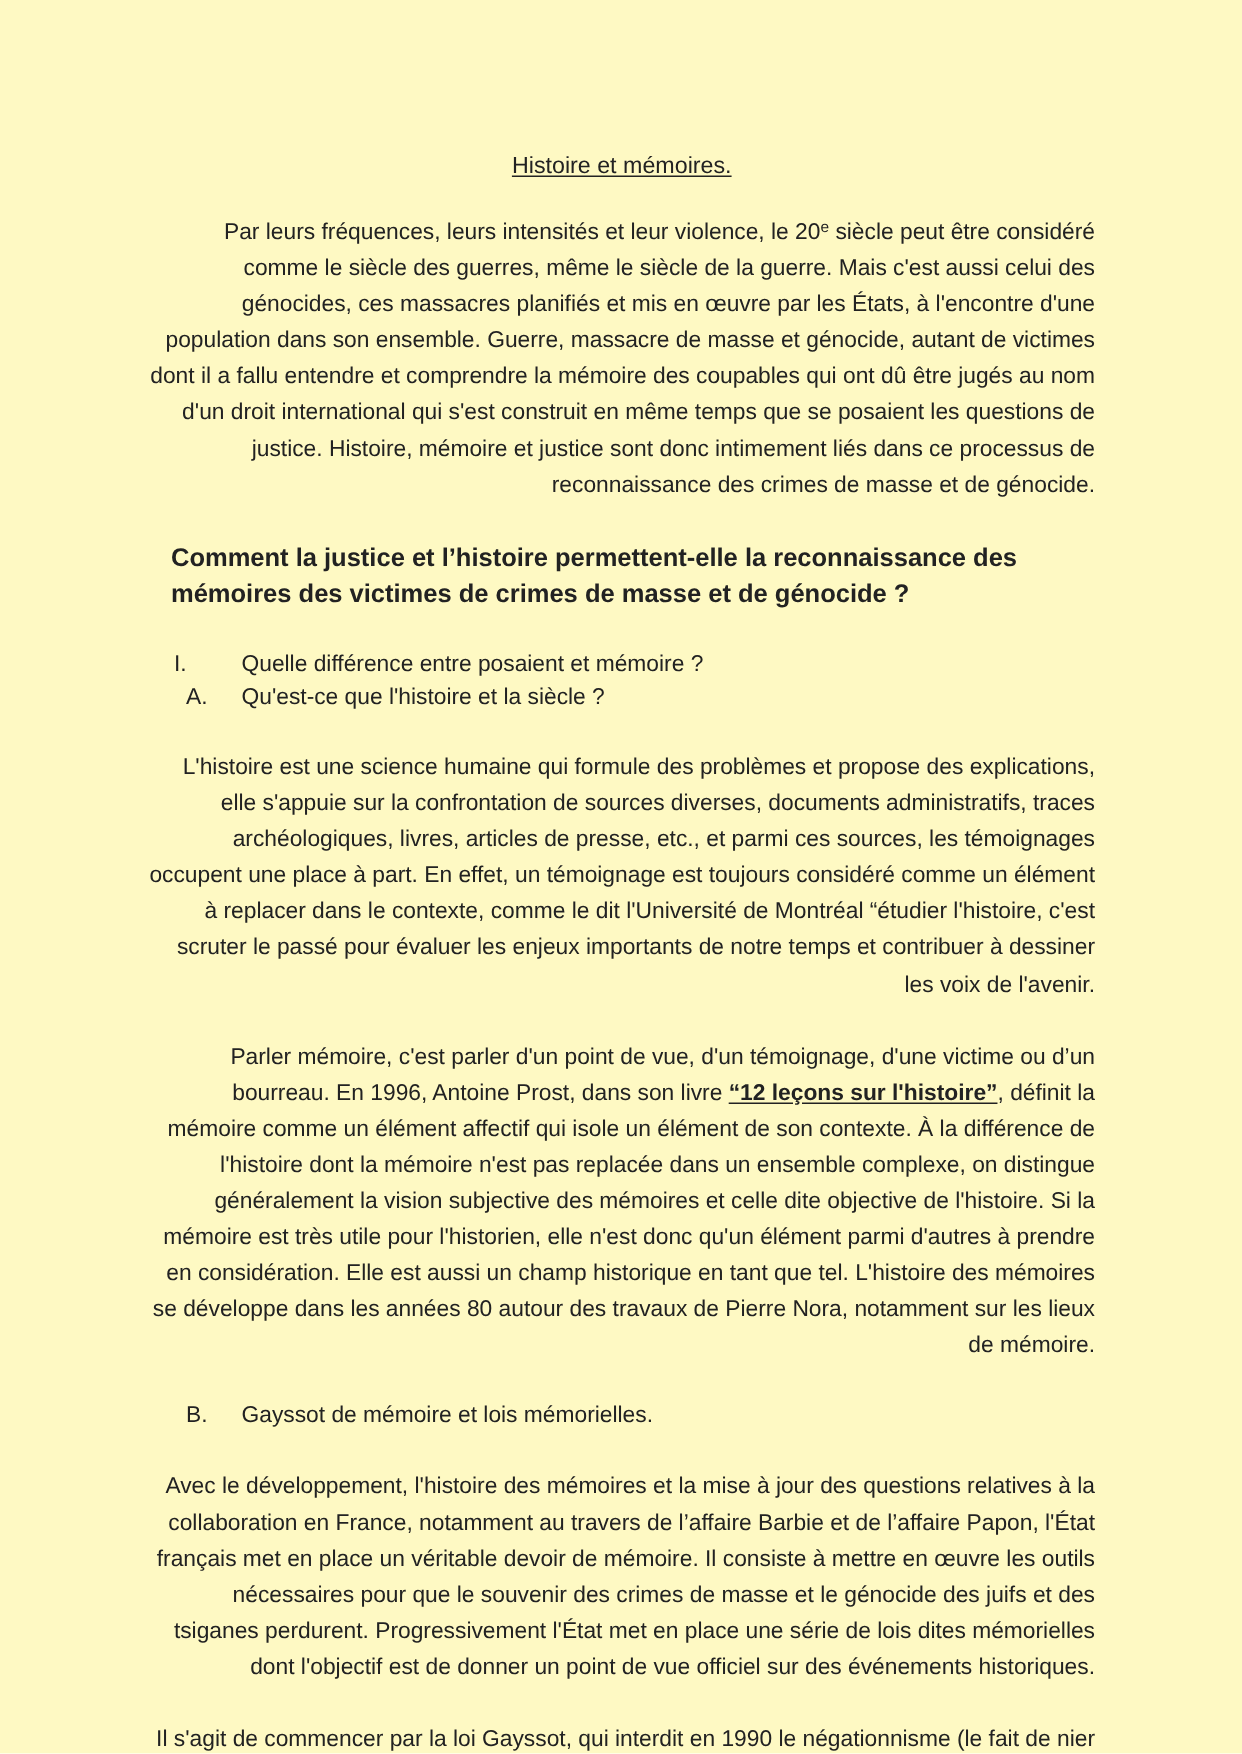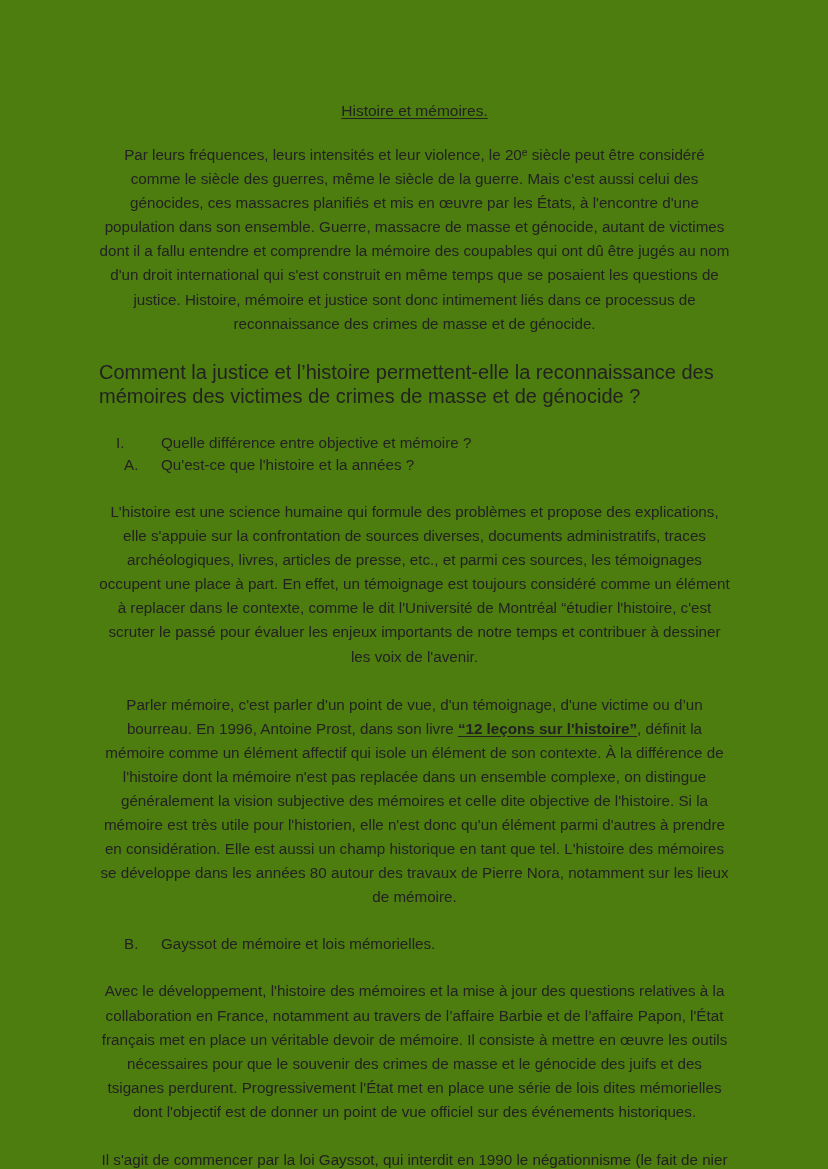--- a/index.html
+++ b/index.html
@@ -13,47 +13,47 @@
     height: 1169px;
     overflow: hidden;
     font-family: "Liberation Sans", "DejaVu Sans", sans-serif;
     color: #222222;
     -webkit-font-smoothing: antialiased;
   }
   .page {
     position: relative;
     width: 828px;
     height: 1169px;
-    background: #4d7c0f;
+    background: #fef9c3;
     box-sizing: border-box;
     padding: 99px 98px 0 99px;
   }
   .doc-title {
     text-align: center;
     font-size: 15.5px;
     line-height: 24px;
     margin: 0 0 20px 0;
     padding-top: 0;
     font-weight: 400;
     text-decoration: underline;
     text-underline-offset: 2px;
   }
   p.body-par {
     font-size: 15.2px;
     line-height: 24.1px;
     margin: 0 0 24px 0;
-    text-align: center;
+    text-align: right;
     word-spacing: 0px;
   }
   p.body-par:last-child { margin-bottom: 0; }
   .q-heading {
-    font-size: 20px;
+    font-size: 17px;
     line-height: 24.1px;
-    font-weight: normal;
-    margin: 0 0 24px 0;
+    font-weight: bold;
+    margin: 0 0 24px 15px;
   }
   .outline {
     margin: 0 0 24px 0;
     padding: 0;
   }
   .outline-row {
     display: flex;
     font-size: 15.2px;
     line-height: 22px;
   }
@@ -94,25 +94,25 @@
 
   <h1 class="doc-title">Histoire et mémoires.</h1>
 
   <p class="body-par"><span>Par leurs fréquences, leurs intensités et leur violence, le 20</span><sup class="ord">e</sup><span> siècle peut être considéré comme le siècle des guerres, même le siècle de la guerre. Mais c'est aussi celui des génocides, ces massacres planifiés et mis en œuvre par les États, à l'encontre d'une population dans son ensemble. Guerre, massacre de masse et génocide, autant de victimes dont il a fallu entendre et comprendre la mémoire des coupables qui ont dû être jugés au nom d'un droit international qui s'est construit en même temps que se posaient les questions de justice. Histoire, mémoire et justice sont donc intimement liés dans ce processus de reconnaissance des crimes de masse et de génocide.</span></p>
 
   <p class="q-heading">Comment la justice et l’histoire permettent-elle la reconnaissance des mémoires des victimes de crimes de masse et de génocide ?</p>
 
   <div class="outline">
     <div class="outline-row level-1">
       <span class="outline-marker">I.</span>
-      <span class="outline-text">Quelle différence entre objective et mémoire ?</span>
+      <span class="outline-text">Quelle différence entre posaient et mémoire ?</span>
     </div>
     <div class="outline-row level-2">
       <span class="outline-marker">A.</span>
-      <span class="outline-text">Qu'est-ce que l'histoire et la années ?</span>
+      <span class="outline-text">Qu'est-ce que l'histoire et la siècle ?</span>
     </div>
   </div>
 
   <p class="body-par">L'histoire est une science humaine qui formule des problèmes et propose des explications, elle s'appuie sur la confrontation de sources diverses, documents administratifs, traces archéologiques, livres, articles de presse, etc., et parmi ces sources, les témoignages occupent une place à part. En effet, un témoignage est toujours considéré comme un élément à replacer dans le contexte, comme le dit l'Université de Montréal “étudier l'histoire, c'est scruter le passé pour évaluer les enjeux importants de notre temps et contribuer à dessiner les voix de l'avenir.</p>
 
   <p class="body-par"><span>Parler mémoire, c'est parler d'un point de vue, d'un témoignage, d'une victime ou d’un bourreau. En 1996, Antoine Prost, dans son livre </span><u class="inline-u">“12 leçons sur l'histoire”</u><span>, définit la mémoire comme un élément affectif qui isole un élément de son contexte. À la différence de l'histoire dont la mémoire n'est pas replacée dans un ensemble complexe, on distingue généralement la vision subjective des mémoires et celle dite objective de l'histoire. Si la mémoire est très utile pour l'historien, elle n'est donc qu'un élément parmi d'autres à prendre en considération. Elle est aussi un champ historique en tant que tel. L'histoire des mémoires se développe dans les années 80 autour des travaux de Pierre Nora, notamment sur les lieux de mémoire.</span></p>
 
   <div class="sub-head">
     <span class="outline-marker">B.</span>
     <span class="outline-text">Gayssot de mémoire et lois mémorielles.</span>

